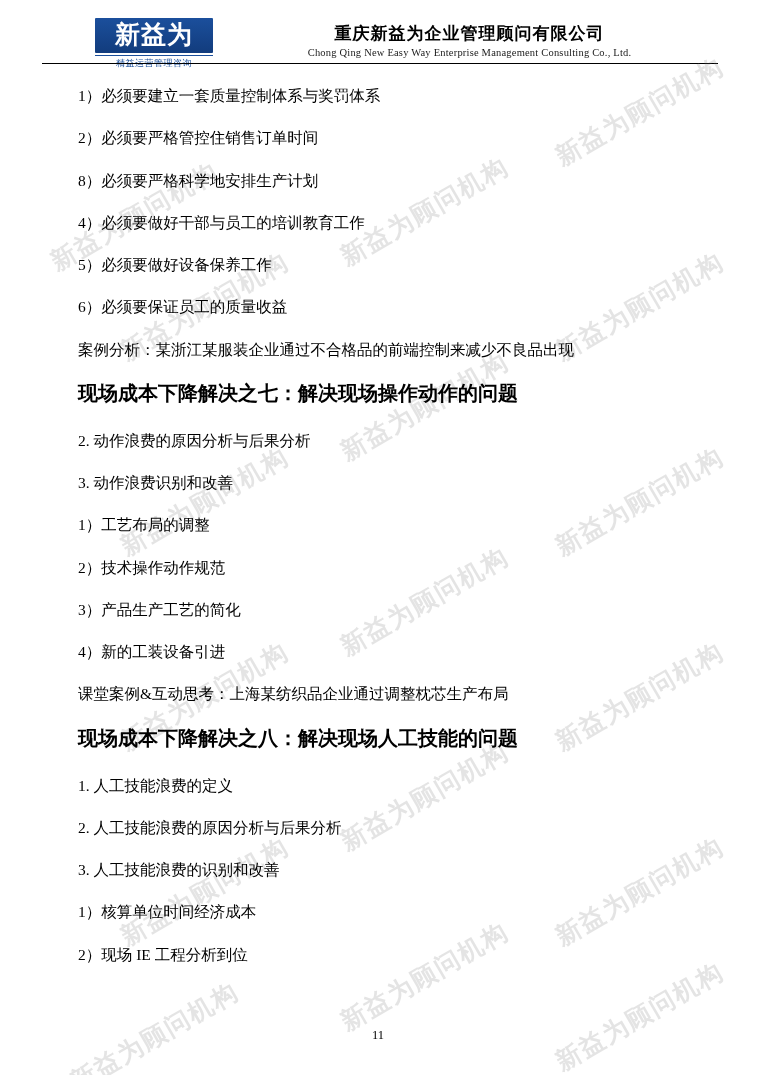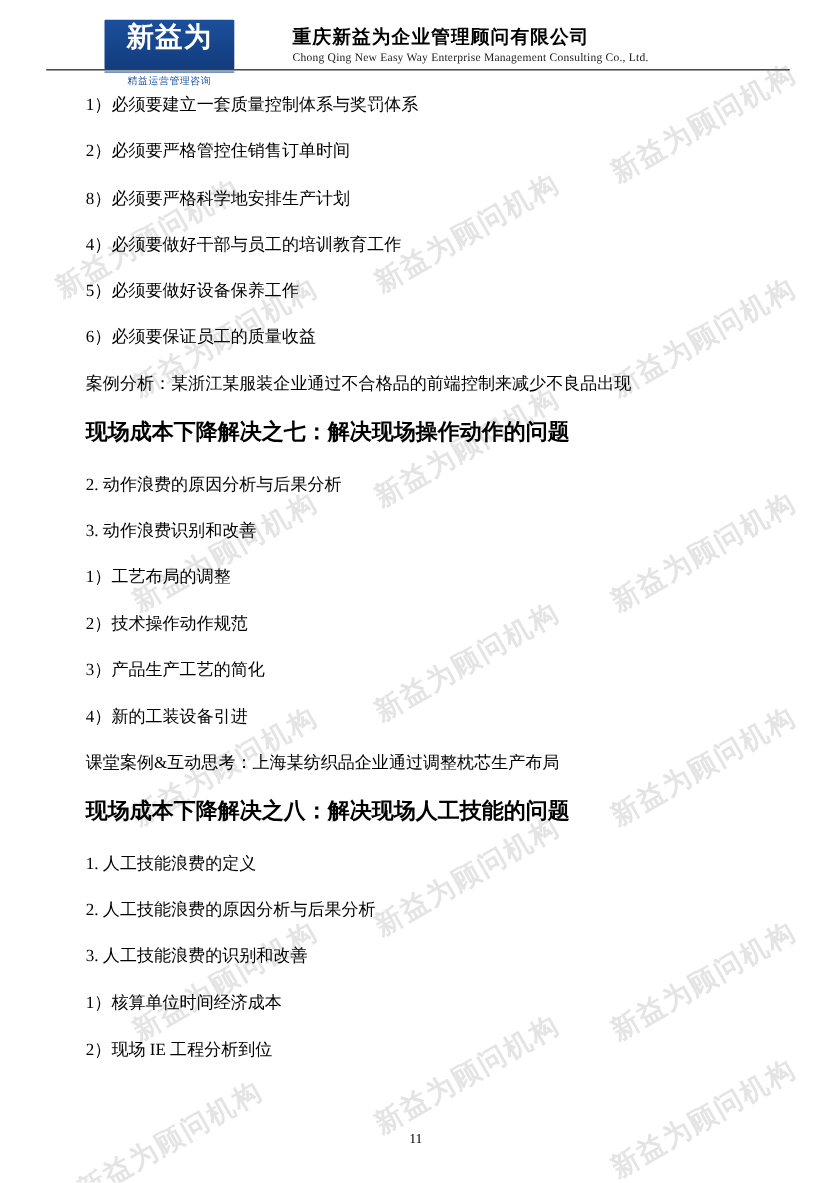--- a/index.html
+++ b/index.html
@@ -39,41 +39,40 @@
     margin-top: 2px;
   }
   .logo-main {
     background: linear-gradient(180deg,#1b4f9c 0%, #123c7d 100%);
     color: #ffffff;
     font-family: "Liberation Sans", sans-serif;
     font-weight: bold;
     font-size: 25px;
     letter-spacing: 1px;
     text-align: center;
-    padding: 3px 2px 16px 2px;
+    padding: 3px 2px 6px 2px;
     line-height: 1.05;
     position: relative;
     border-radius: 1px;
   }
   .logo-sub {
     margin-top: 2px;
     font-family: "Liberation Sans", sans-serif;
     font-size: 9px;
     color: #1b4f9c;
     text-align: center;
     letter-spacing: 0.5px;
     border-top: 1px solid #1b4f9c;
     padding-top: 1px;
   }
   .company-block {
     flex: 1 1 auto;
-    text-align: left;
+    text-align: center;
     padding-left: 6px;
     padding-top: 6px;
-    margin-left: 47px;
   }
   .company-cn {
     font-family: "Liberation Serif", serif;
     font-weight: bold;
     font-size: 17px;
     letter-spacing: 1px;
     color: #000;
   }
   .company-en {
     font-family: "Liberation Serif", serif;

